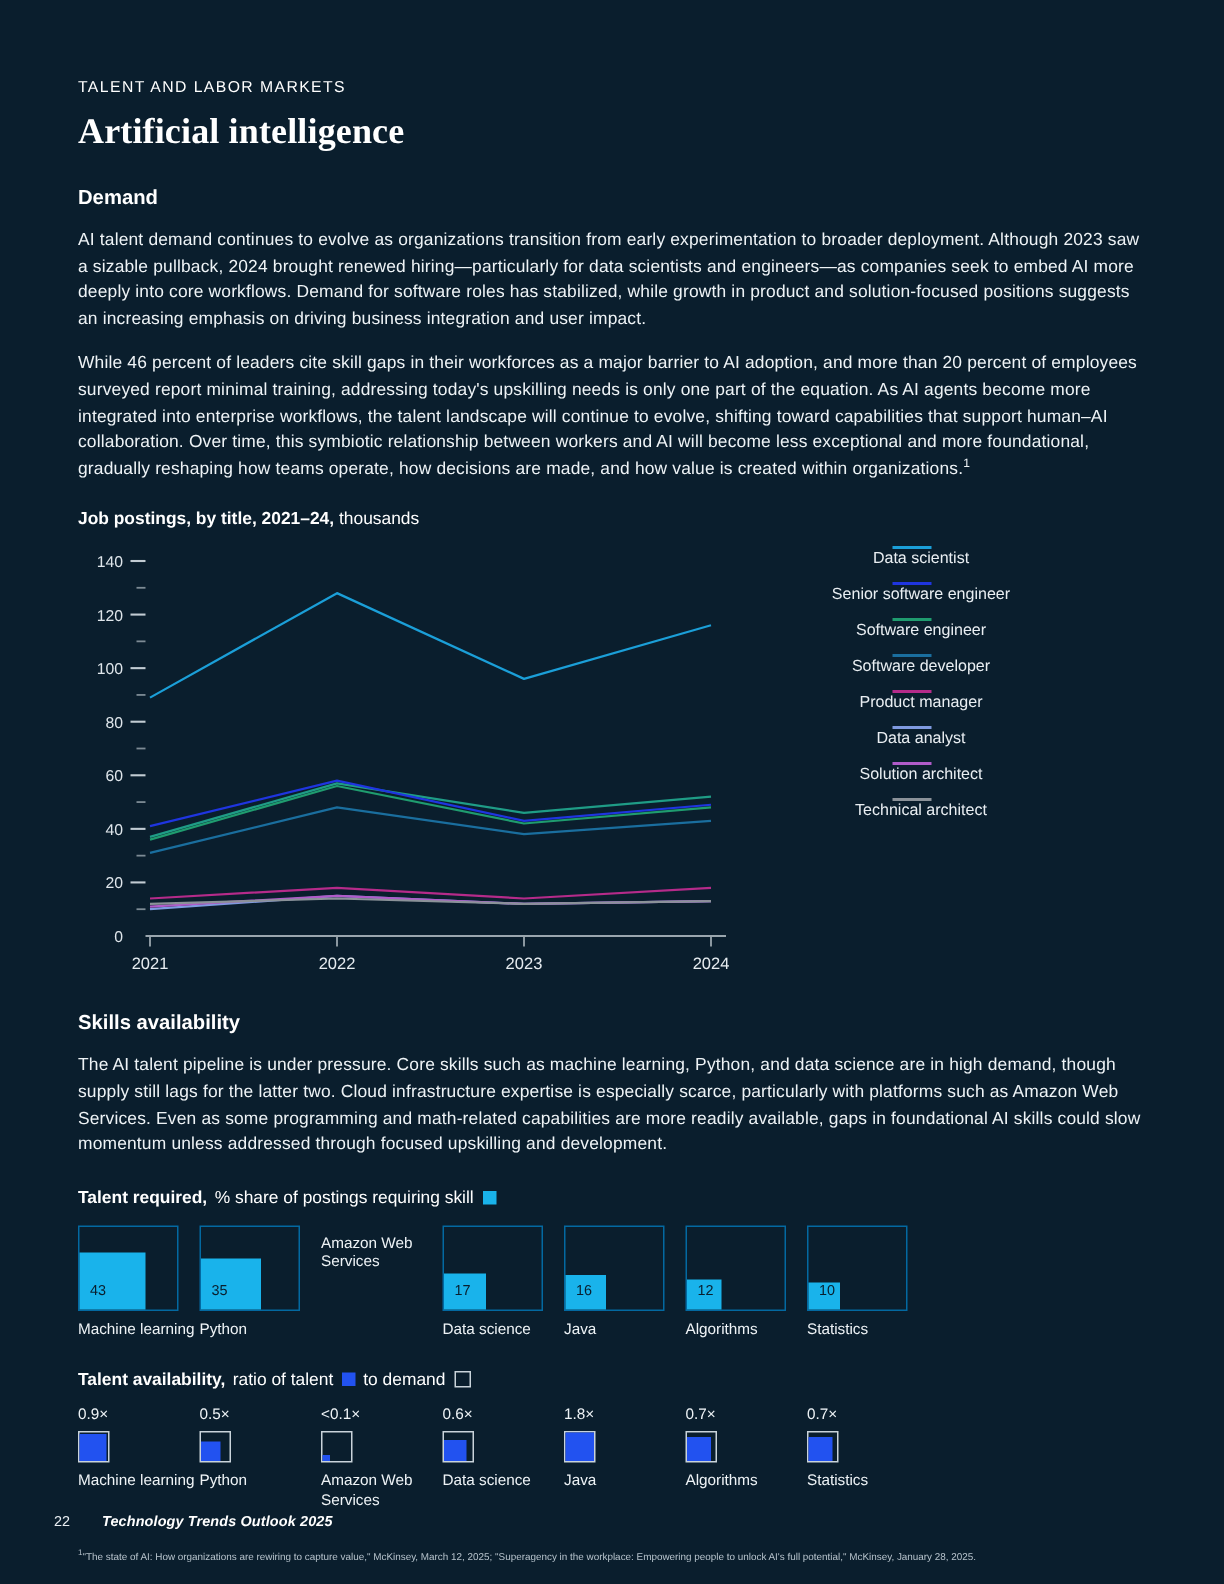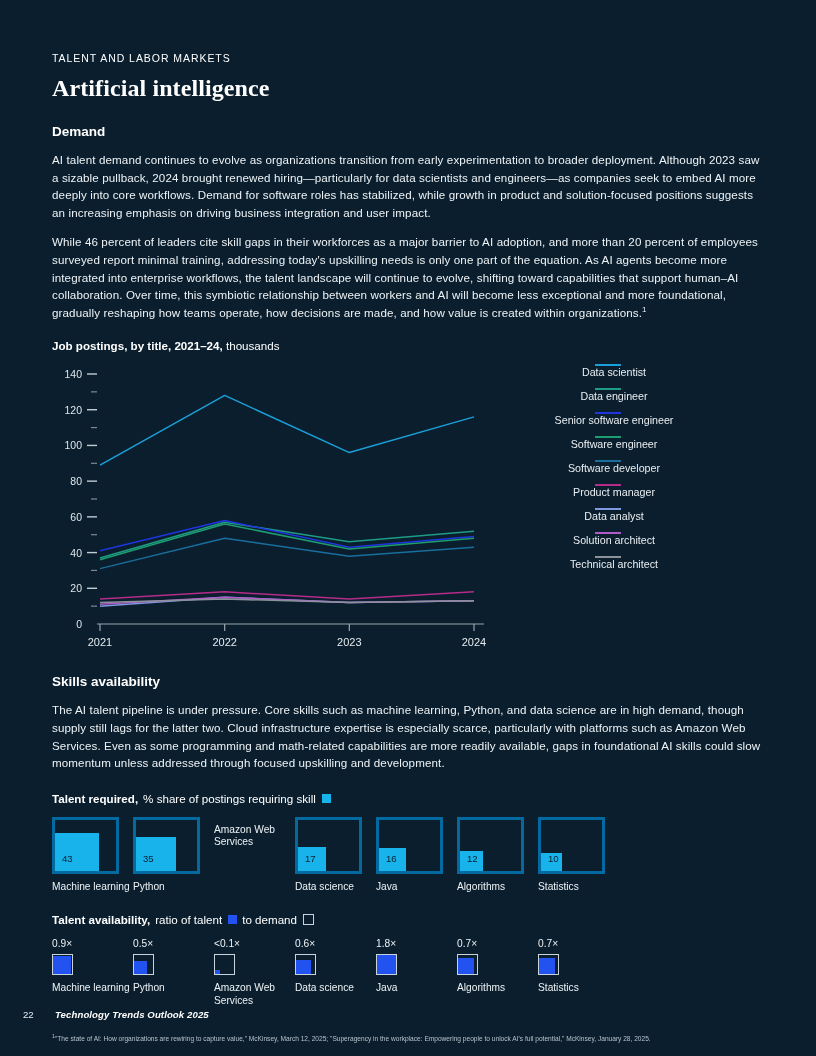--- a/index.html
+++ b/index.html
@@ -119,21 +119,21 @@
   .sq-row {
     display: flex;
     margin-top: 12px;
   }
   .sq-item { width: 81px; margin-right: 0px; }
   .sq-item.req { width: 81px; }
   .req-box {
     position: relative;
     width: 67px;
     height: 57px;
-    border: 3px solid #0369a1;
+    border: 1px solid #0369a1;
     box-sizing: border-box;
   }
   .req-fill {
     position: absolute;
     left: 0; bottom: 0;
     background: #19b3eb;
   }
   .req-val {
     position: absolute;
     left: 7px;
@@ -174,21 +174,21 @@
   .footnote {
     font-size: 6.6px;
     line-height: 9.6px;
     color: #b7c3cc;
     margin-top: 26px;
     width: 690px;
   }
   .footnote sup { font-size: 5.4px; vertical-align: super; line-height: 0; }
   .footer {
     position: absolute;
-    left: 4px;
+    left: 17px;
     top: 1009px;
     width: 712px;
     display: flex;
     align-items: baseline;
     font-size: 9.6px;
   }
   .footer .pg {
     width: 32px;
     color: #e9eef2;
     margin-left: -33px;
@@ -262,24 +262,20 @@
             <polyline points="48,242.35714285714286 172.66666666666666,235.21428571428572 297.3333333333333,240.57142857142858 422,238.78571428571428" fill="none" stroke="#b05bc9" stroke-width="1.5" stroke-linejoin="round"></polyline>
             <polyline points="48,240.57142857142858 172.66666666666666,237 297.3333333333333,240.57142857142858 422,238.78571428571428" fill="none" stroke="#8b9299" stroke-width="1.5" stroke-linejoin="round"></polyline>
           </svg>
       </div>
       <div class="legend" id="chart-legend">
           <div class="legend-row">
             <span class="legend-swatch" style="background: rgb(27, 159, 216);"></span>
             <span class="legend-label">Data scientist</span>
           </div>
           <div class="legend-row">
-            <span class="legend-swatch" style="background: rgb(31, 156, 134);"></span>
-            <span class="legend-label">Data engineer</span>
-          </div>
-          <div class="legend-row">
             <span class="legend-swatch" style="background: rgb(31, 53, 224);"></span>
             <span class="legend-label">Senior software engineer</span>
           </div>
           <div class="legend-row">
             <span class="legend-swatch" style="background: rgb(31, 156, 111);"></span>
             <span class="legend-label">Software engineer</span>
           </div>
           <div class="legend-row">
             <span class="legend-swatch" style="background: rgb(26, 110, 158);"></span>
             <span class="legend-label">Software developer</span>

